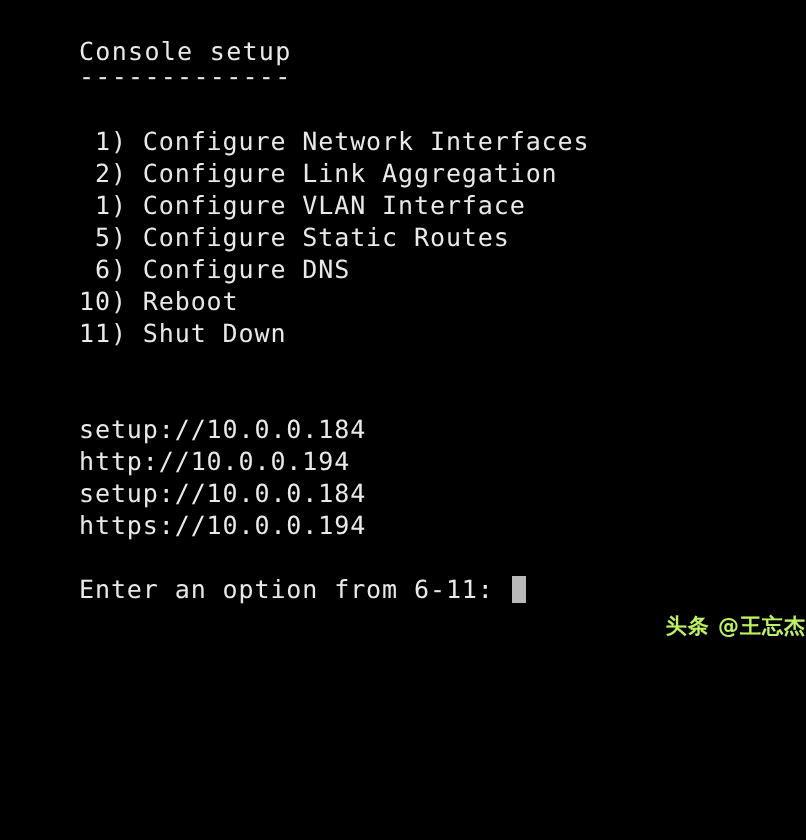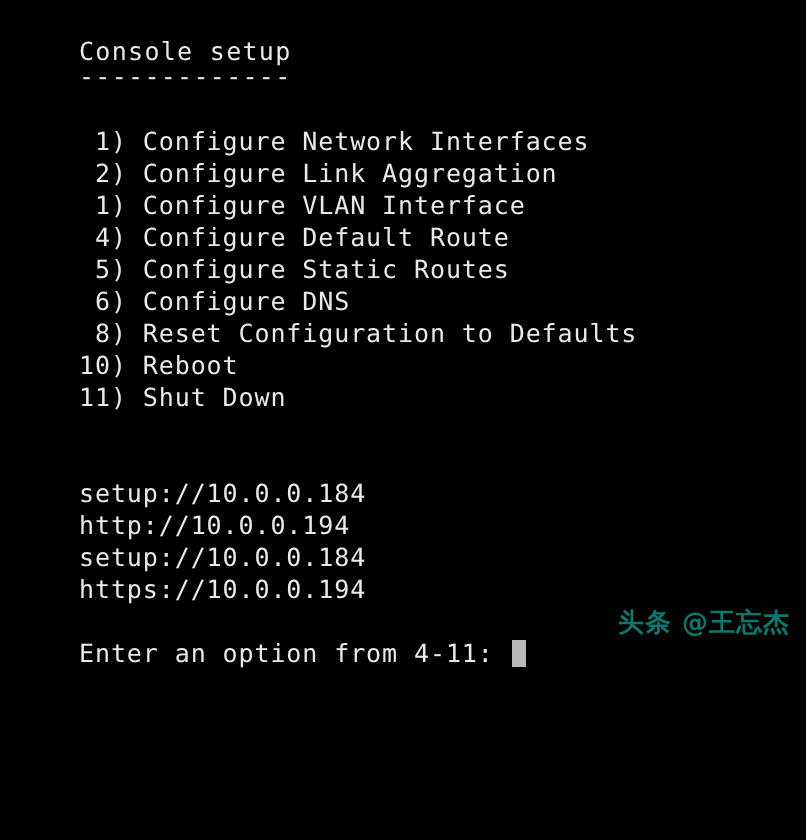--- a/index.html
+++ b/index.html
@@ -60,61 +60,59 @@
     display: inline-block;
     width: 14px;
     height: 27px;
     background: #b9b9b9;
     vertical-align: -5px;
     margin-left: 2px;
   }
 
   #watermark {
     position: absolute;
-    right: 16px;
+    right: 0;
     bottom: 12px;
     font-family: "DejaVu Sans", "Liberation Sans", sans-serif;
-    font-size: 26px;
+    font-size: 21px;
     font-weight: bold;
     letter-spacing: 1px;
-    color: #0f766e;
+    color: #bef264;
     white-space: pre;
     user-select: none;
   }
 </style>
 </head>
 <body>
 
 <div id="terminal">
 
   <div class="line title-line">Console setup</div>
 
   <div class="line rule-line">-------------</div>
 
   <div class="line blank"> </div>
 
   <div class="line"> 1) Configure Network Interfaces</div>
   <div class="line"> 2) Configure Link Aggregation</div>
   <div class="line"> 1) Configure VLAN Interface</div>
-  <div class="line"> 4) Configure Default Route</div>
   <div class="line"> 5) Configure Static Routes</div>
   <div class="line"> 6) Configure DNS</div>
-  <div class="line"> 8) Reset Configuration to Defaults</div>
   <div class="line">10) Reboot</div>
   <div class="line">11) Shut Down</div>
 
   <div class="line blank"> </div>
 
 
   <div class="line blank"> </div>
 
   <div class="line">setup://10.0.0.184</div>
   <div class="line">http://10.0.0.194</div>
   <div class="line">setup://10.0.0.184</div>
   <div class="line">https://10.0.0.194</div>
 
   <div class="line blank"> </div>
 
-  <div class="line prompt-line"><span>Enter an option from 4-11: </span><span class="cursor-block"></span></div>
+  <div class="line prompt-line"><span>Enter an option from 6-11: </span><span class="cursor-block"></span></div>
 
   <div id="watermark">头条 @王忘杰</div>
 
 </div>
 
 </body></html>

